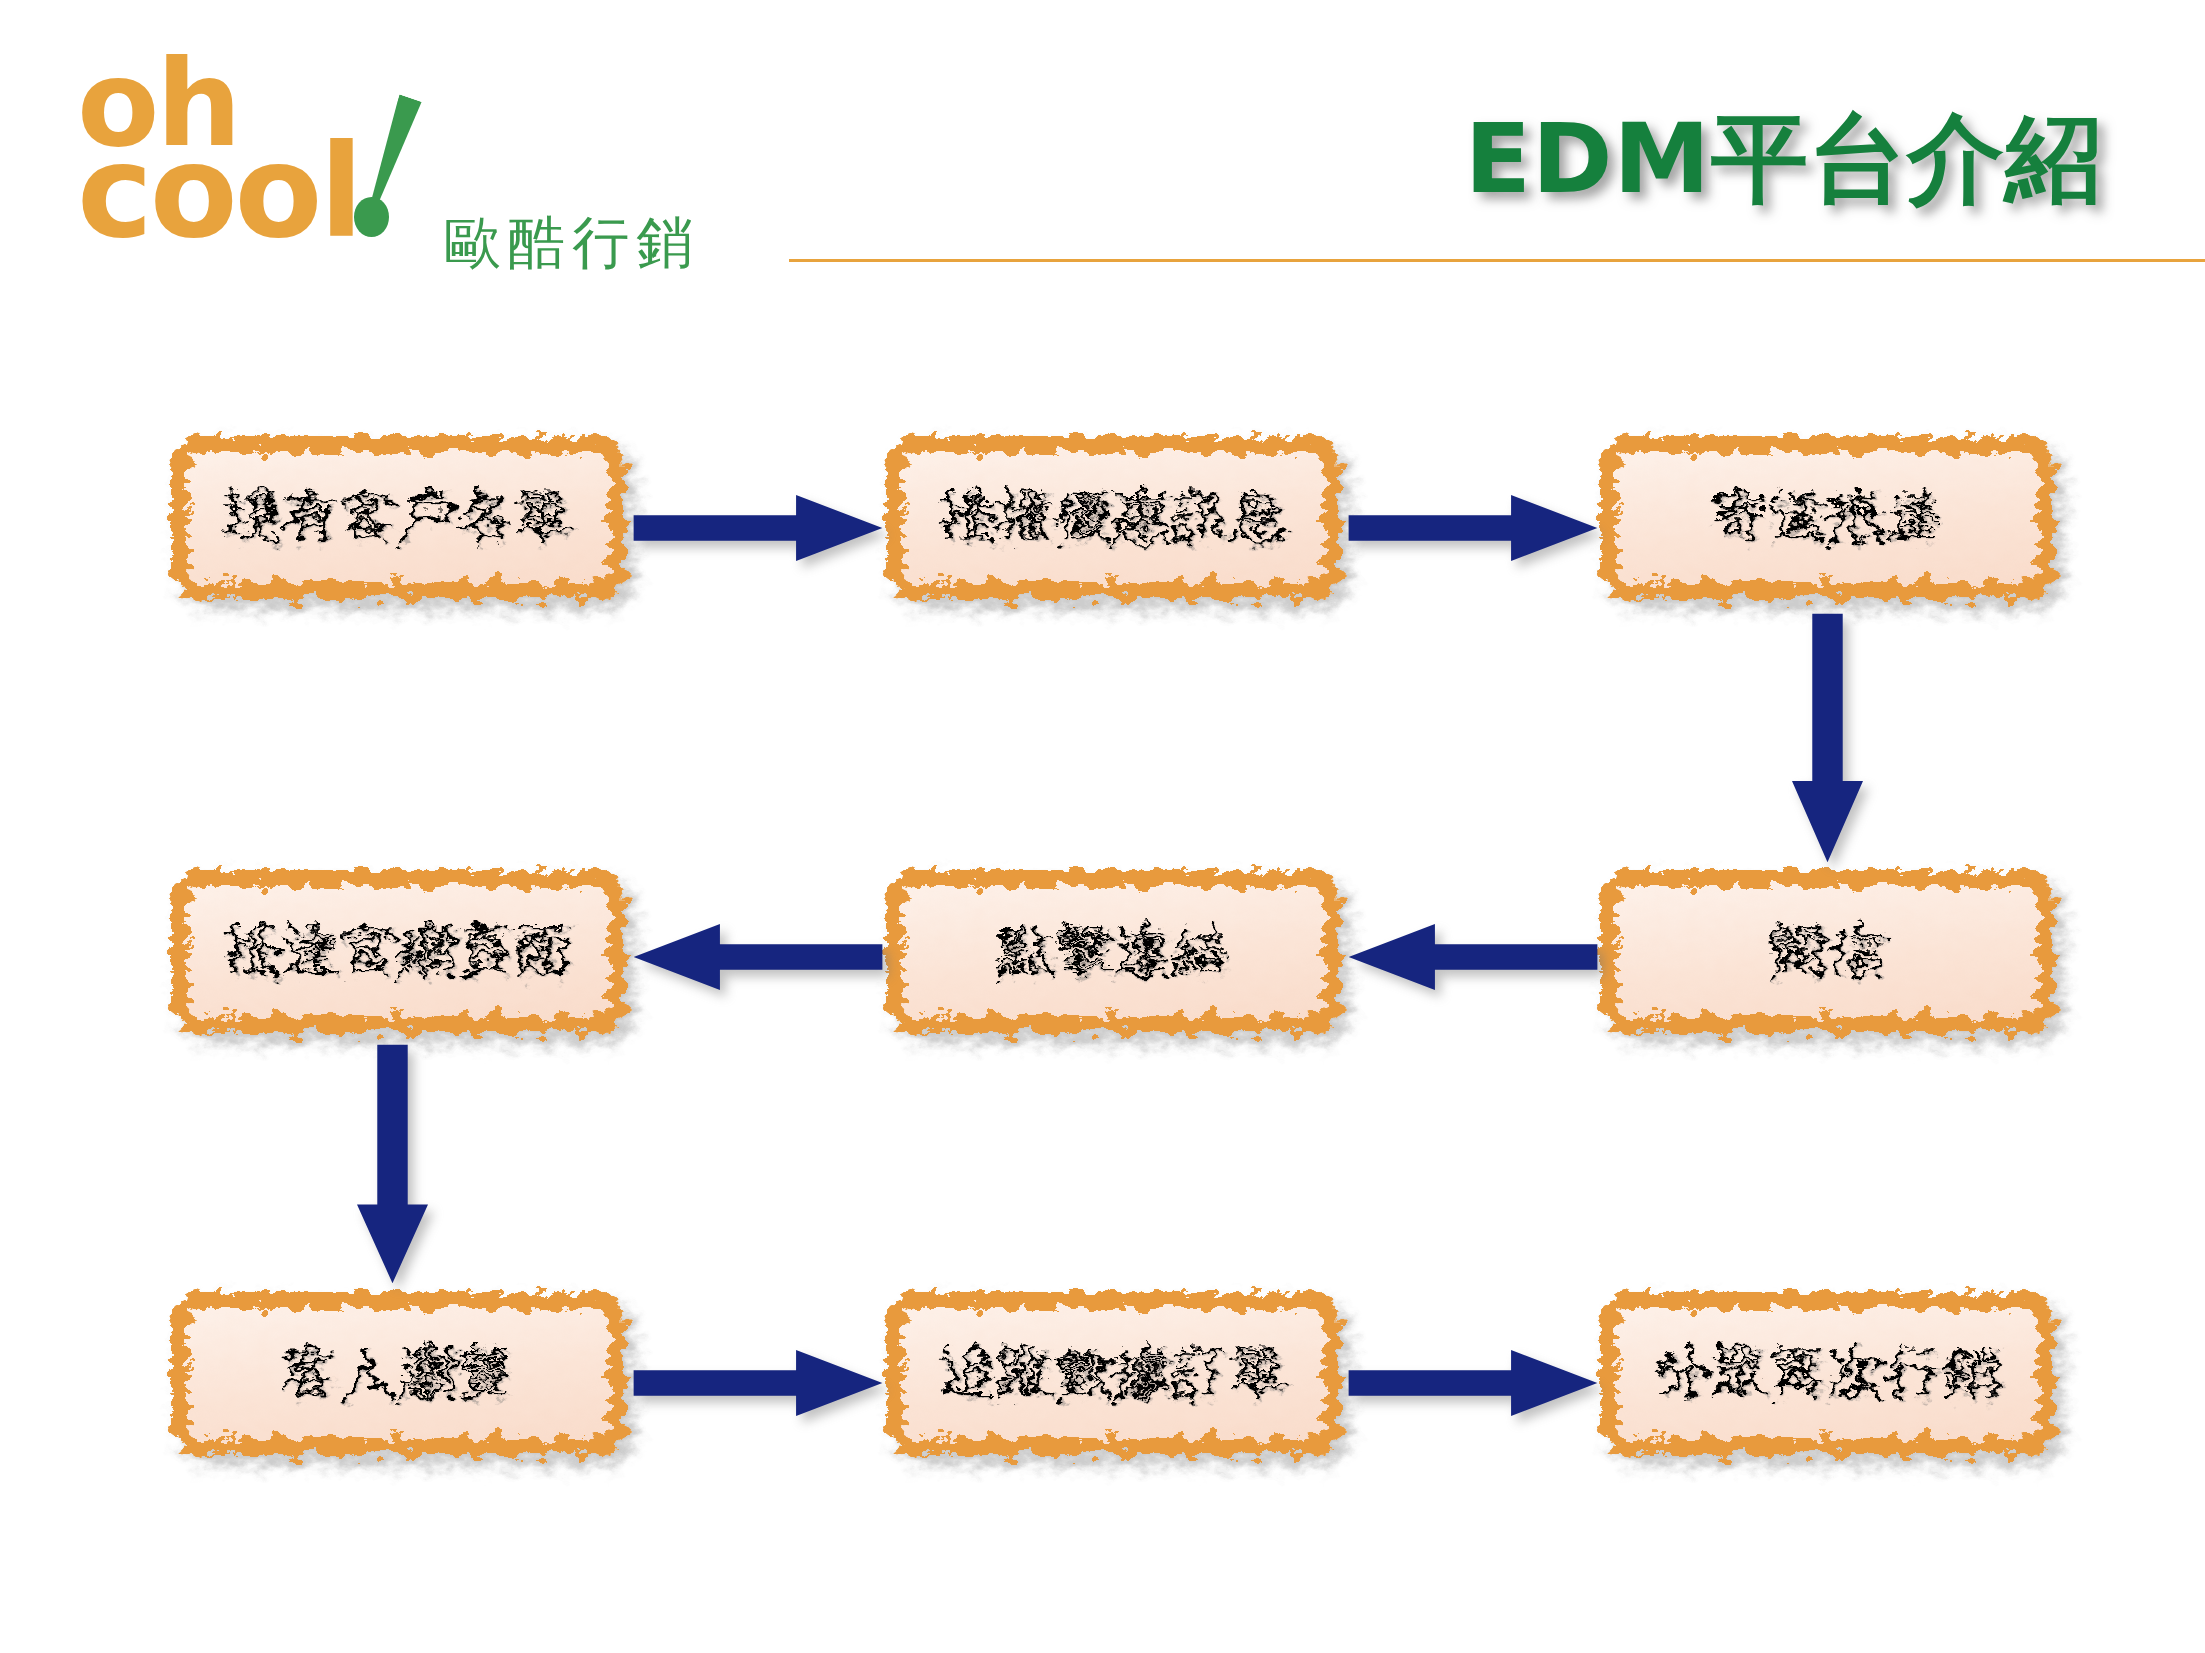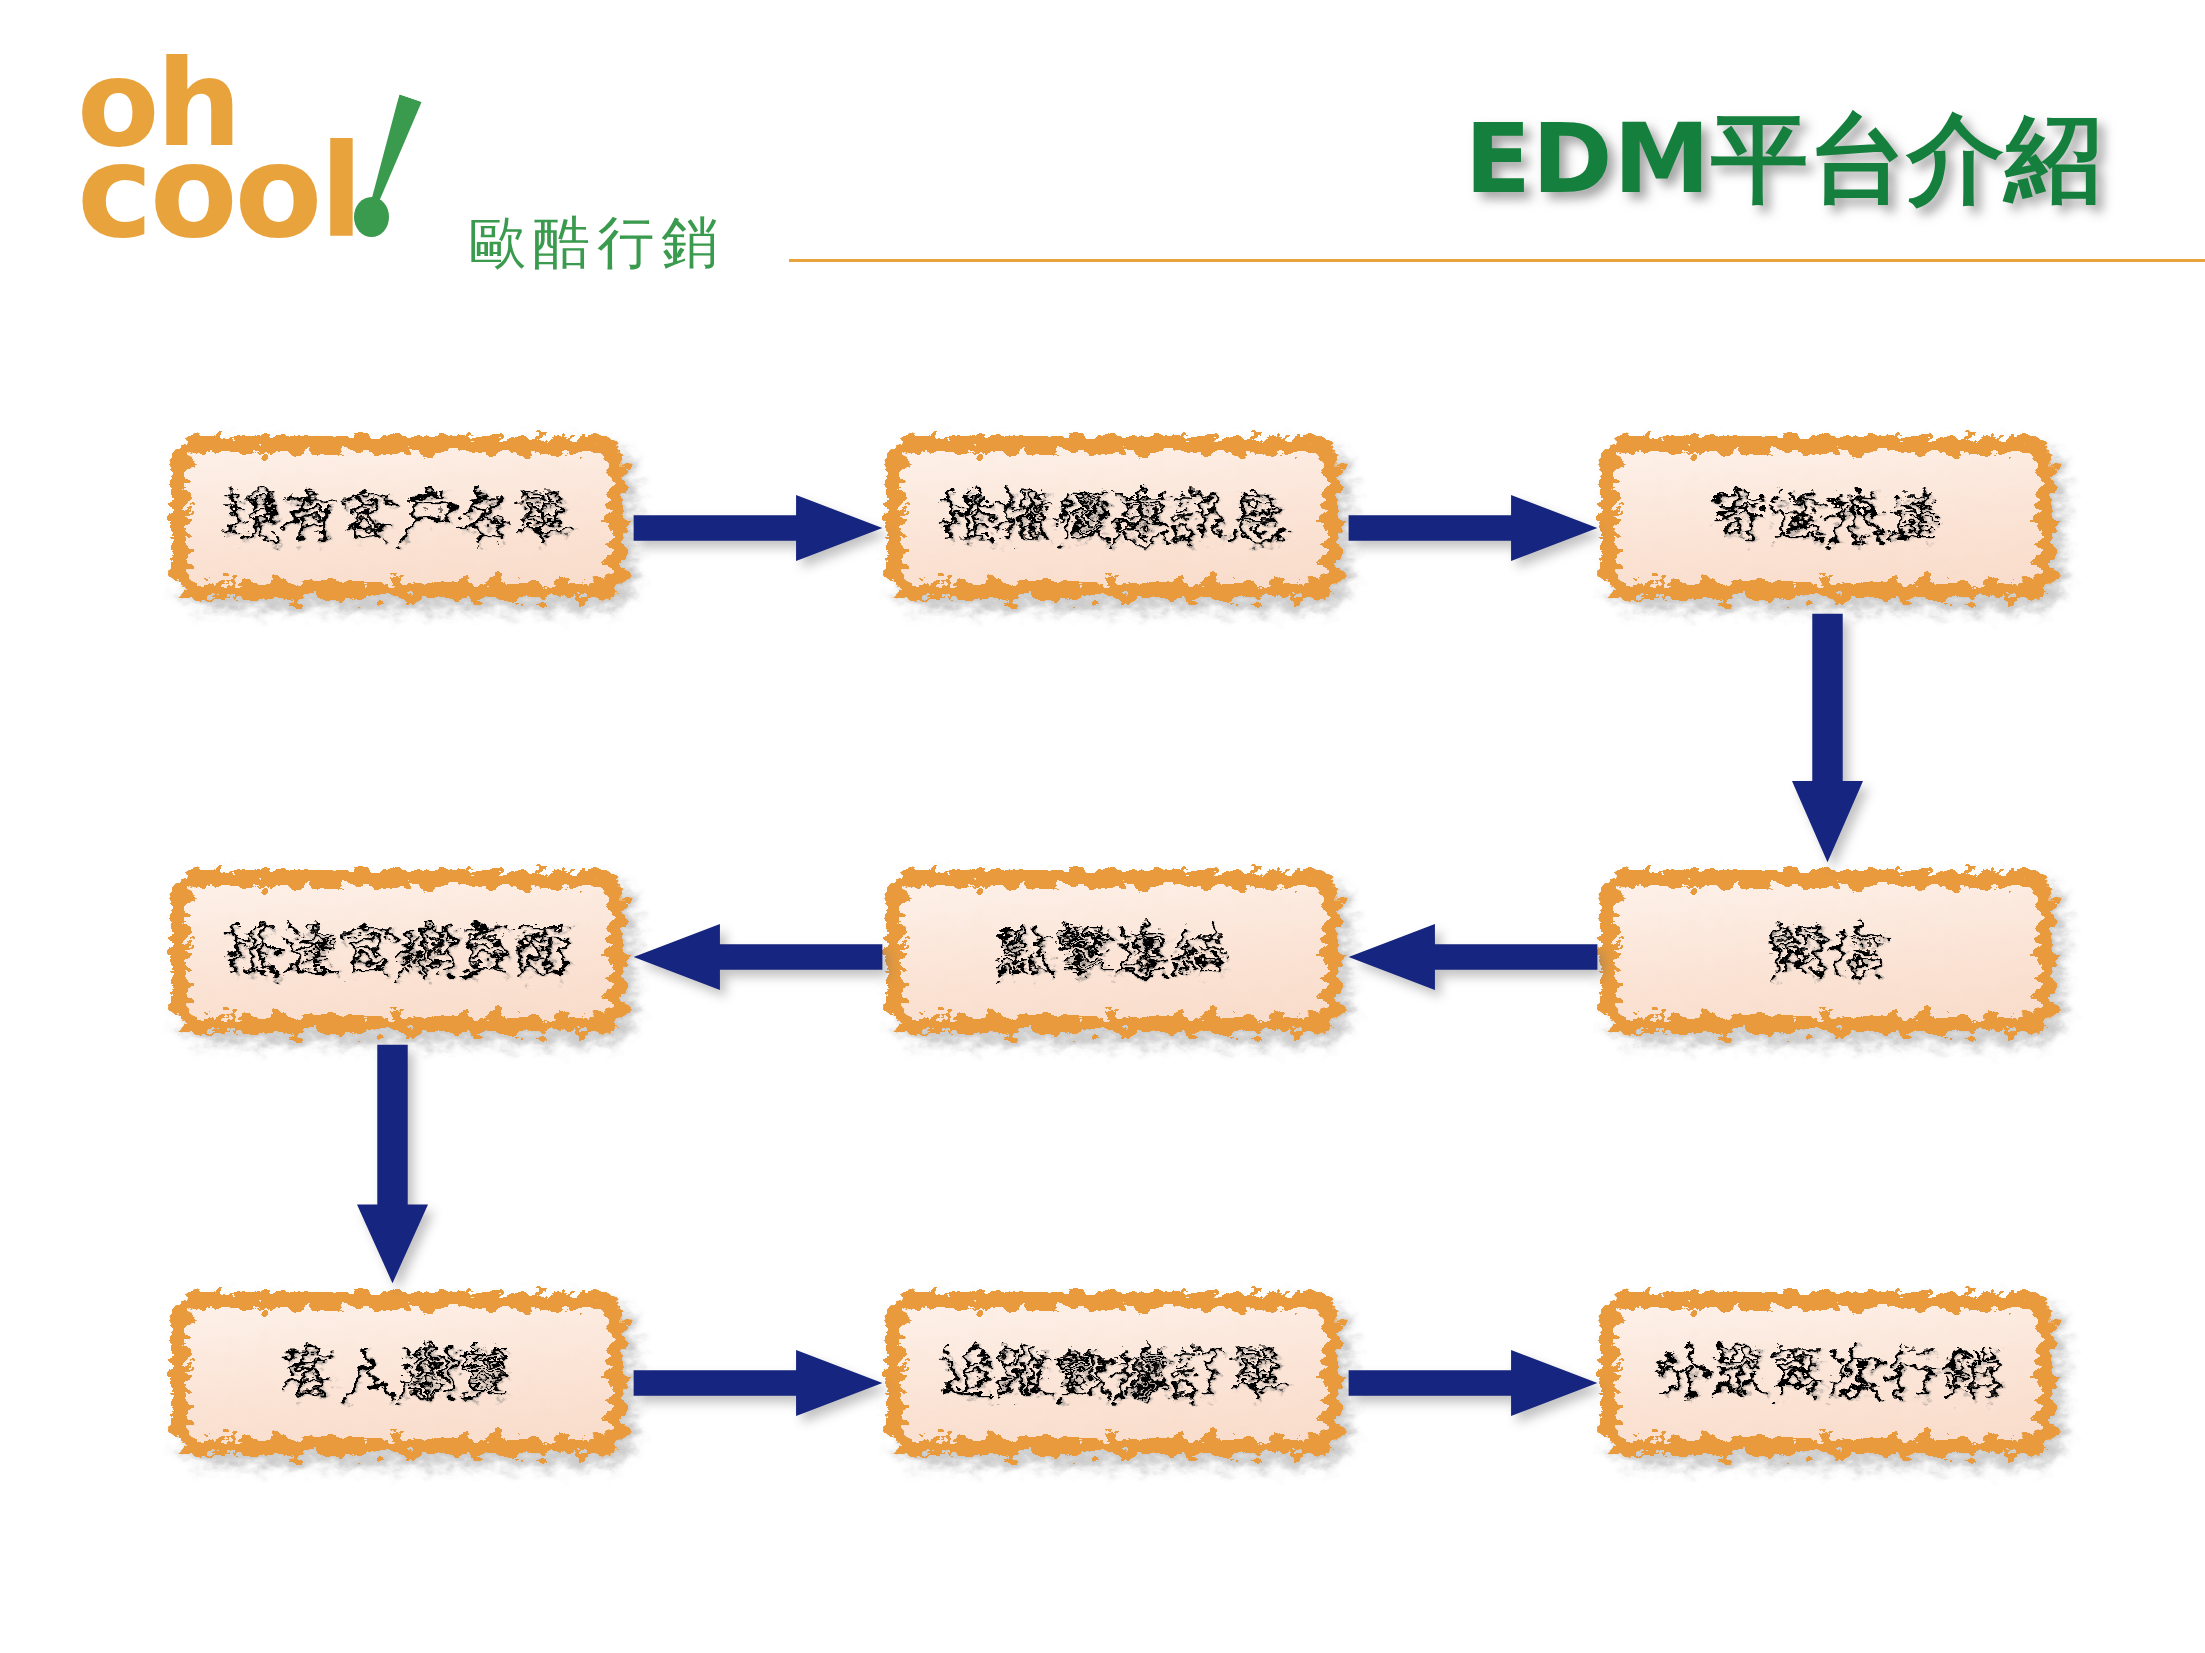--- a/index.html
+++ b/index.html
@@ -38,21 +38,20 @@
     position:absolute;left:277px;top:153px;
     width:35px;height:40px;border-radius:50%;
     background:#3A9A4E;
   }
   #logo-cn{
     position:absolute;left:444px;top:204px;
     font-size:57px;color:#3A9A4E;
     letter-spacing:7.1px;
     font-family:"DejaVu Sans",sans-serif;
     white-space:nowrap;
-    margin-left:25px;
   }
   #header-rule{
     position:absolute;left:789px;top:258px;
     width:1417px;height:2.6px;background:#E8A33D;
   }
 
   #page-title{
     position:absolute;right:102px;top:94px;
     font-size:97px;font-weight:bold;color:#15803d;
     letter-spacing:1px;white-space:nowrap;

